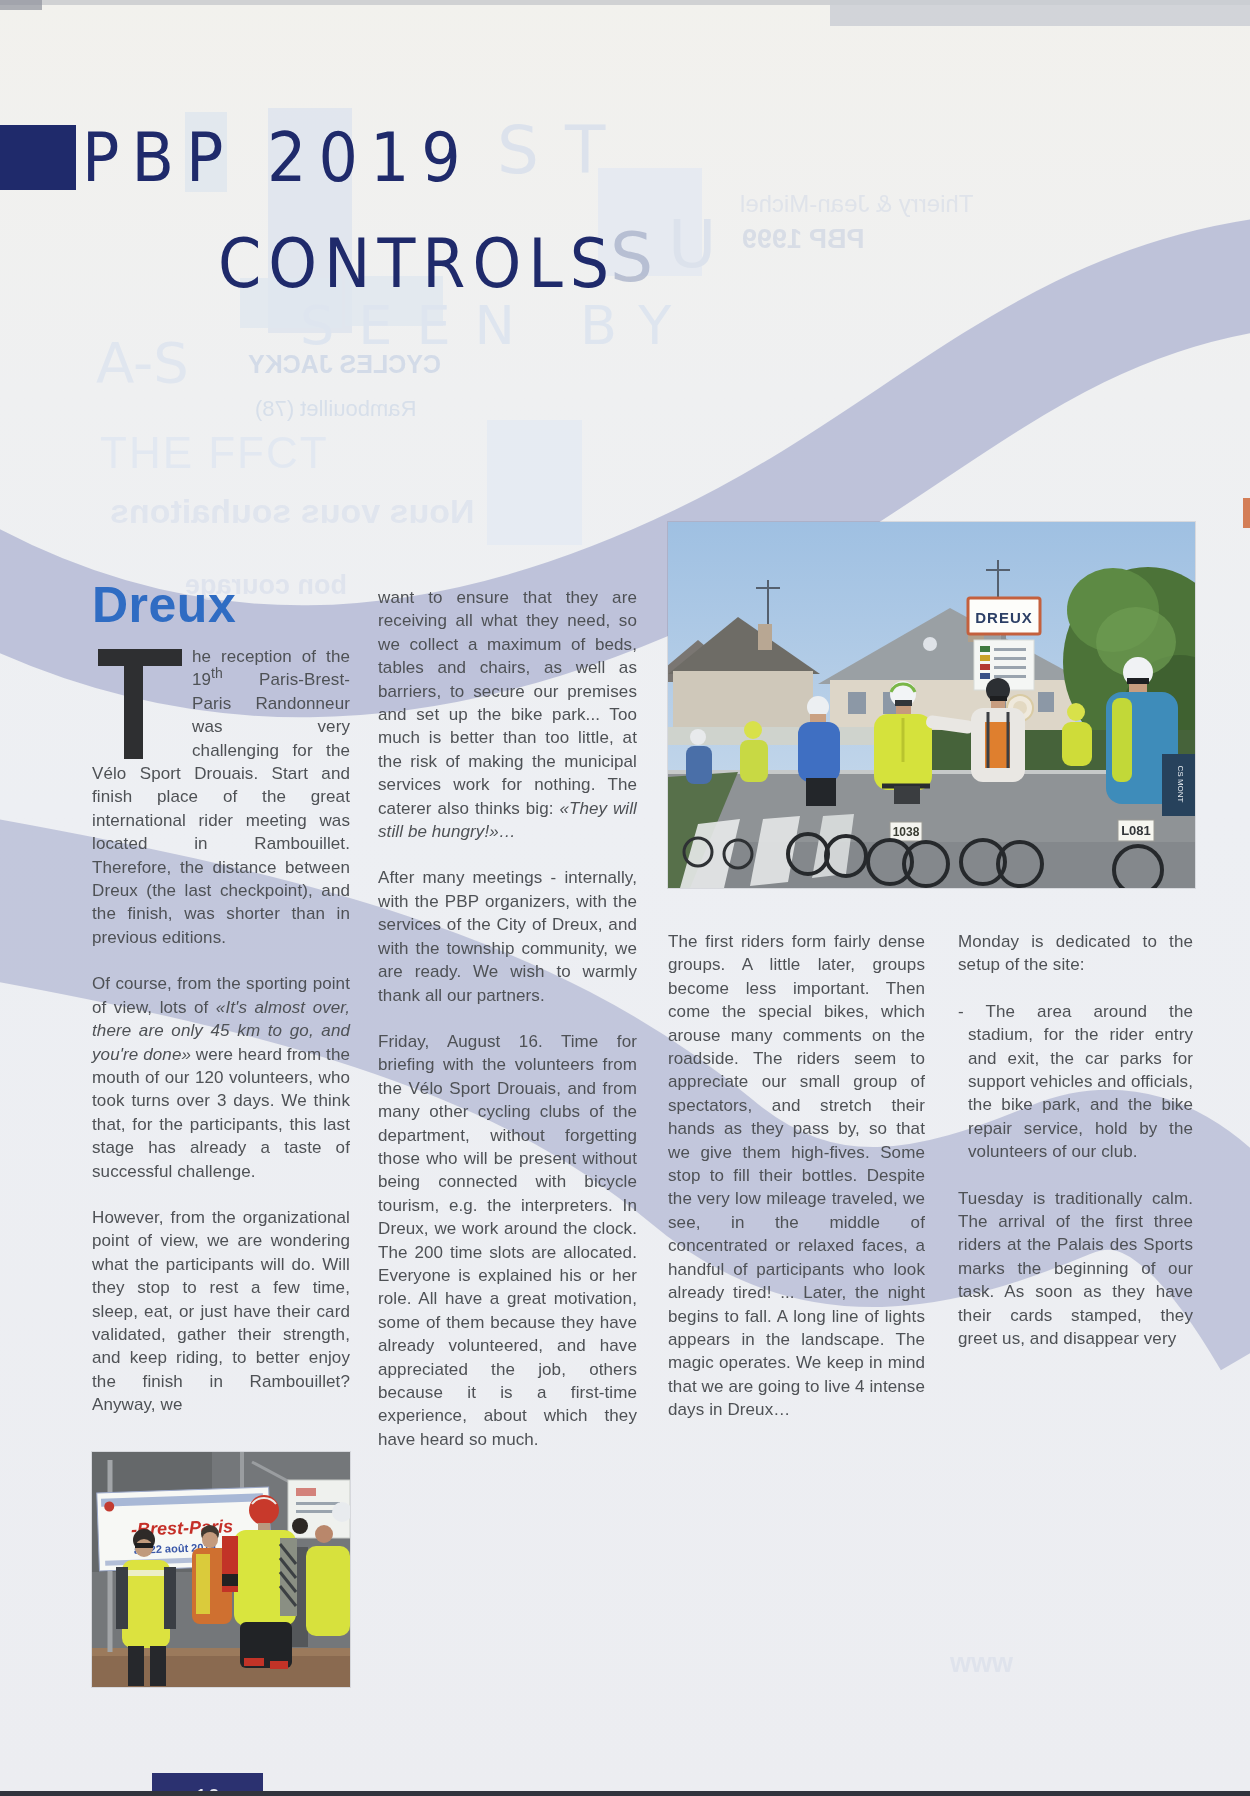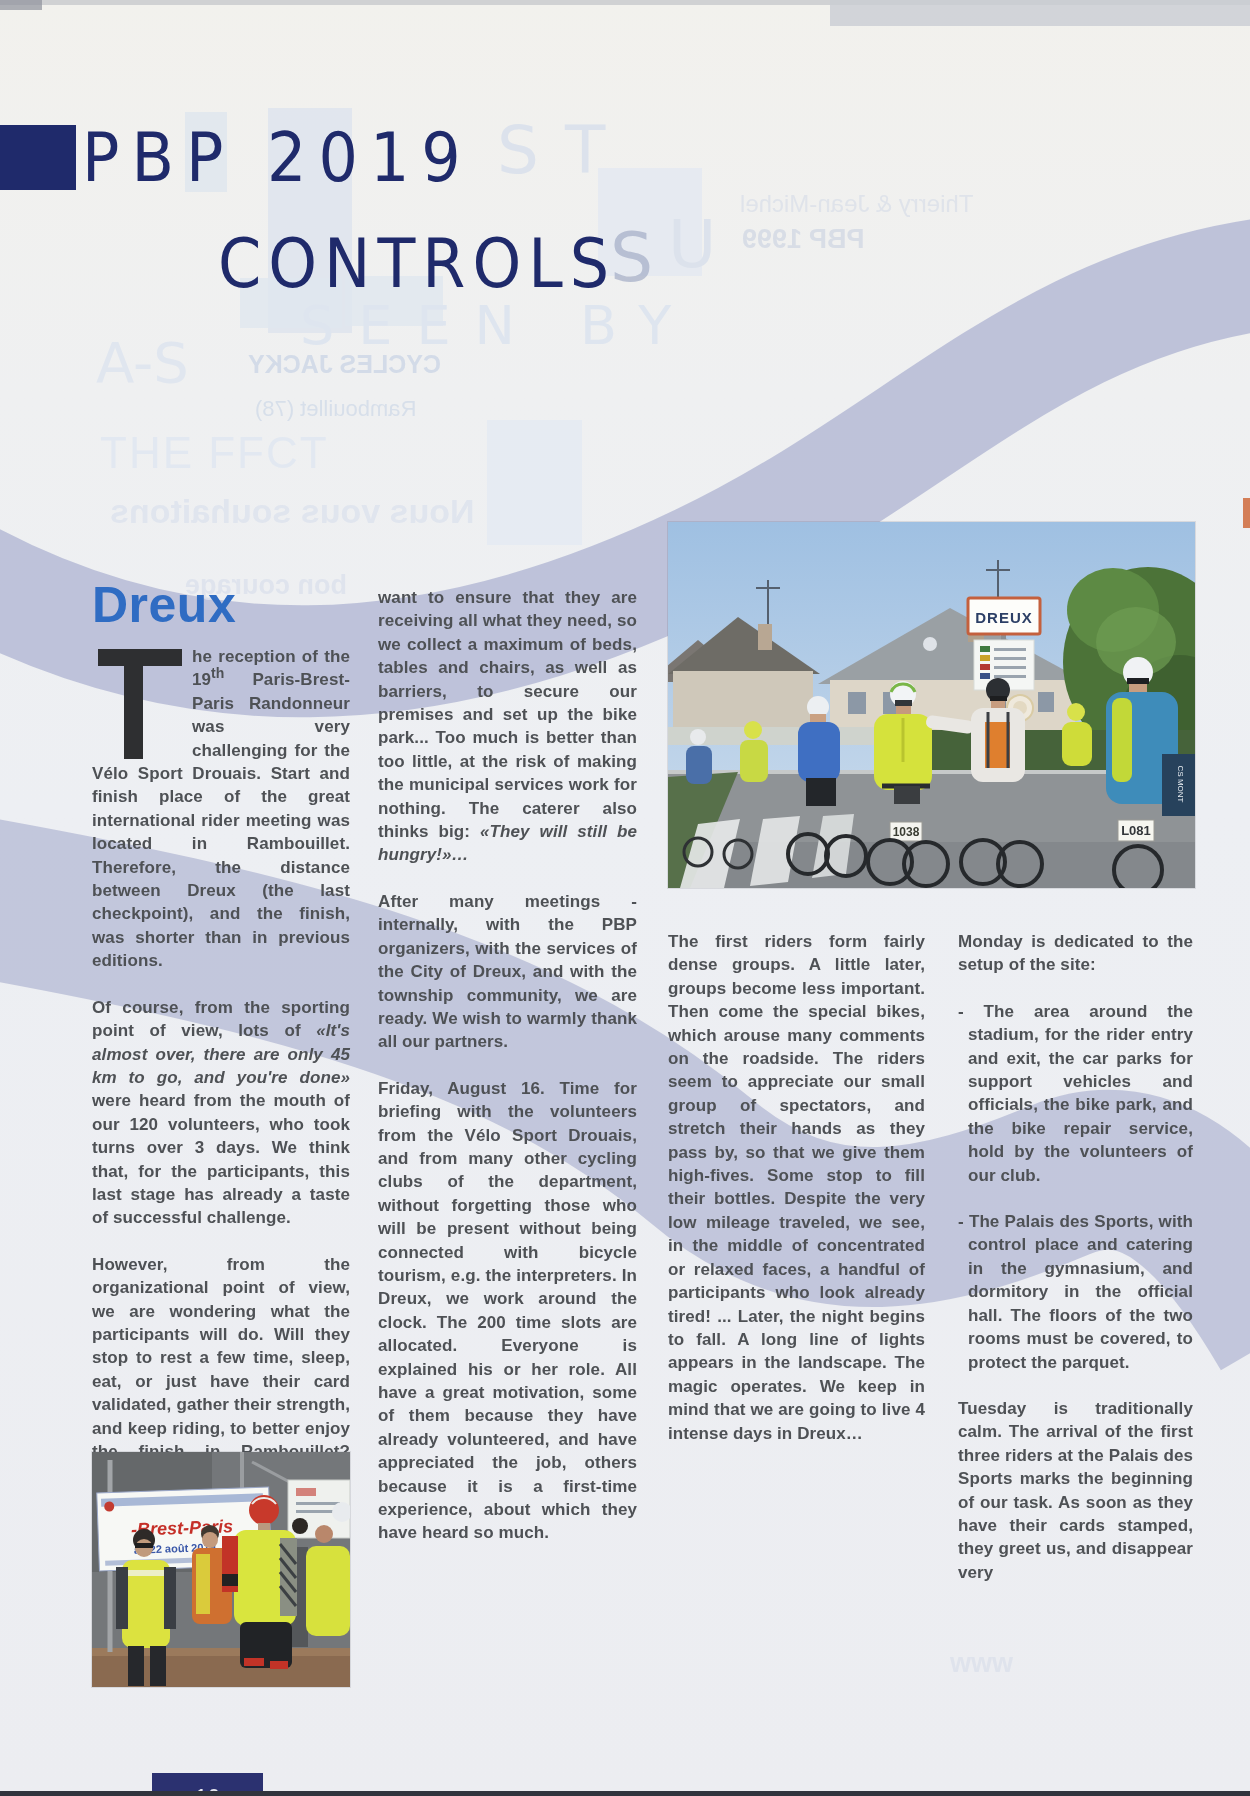--- a/index.html
+++ b/index.html
@@ -29,21 +29,21 @@
   .mast-line{position:absolute;color:#1f2a6b;font-family:"DejaVu Sans",sans-serif;
     font-weight:400;font-size:62px;transform:scaleY(1.08);transform-origin:left top;}
   .mast-line1{left:82px;top:118px;letter-spacing:12px;}
   .mast-line2{left:218px;top:224px;letter-spacing:7px;}
 
   .dreux-heading{position:absolute;left:92px;top:576px;font-size:50px;font-weight:bold;
     color:#2f6cc3;letter-spacing:.5px;margin:0;}
 
   .col{position:absolute;text-align:justify;font-size:17px;line-height:23.4px;
     color:#4e5155;letter-spacing:.1px;}
-  .col p{margin:0 0 23px 0;font-weight:bold;}
+  .col p{margin:0 0 23px 0;}
   .col .hang{padding-left:10px;text-indent:-10px;}
   .q{font-style:italic;}
   sup{font-size:14px;line-height:0;}
 
   .dropcap{float:left;width:92px;height:112px;position:relative;margin:4px 8px 0 0;}
   .dropcap .bar{position:absolute;left:6px;top:0;width:84px;height:17px;background:#2e2f31;}
   .dropcap .stem{position:absolute;left:32px;top:0;width:19px;height:110px;background:#2e2f31;}
 
   .photo{position:absolute;box-shadow:0 0 0 1px rgba(60,60,70,.12);}
 
@@ -114,21 +114,20 @@
     <p>Friday, August 16. Time for briefing with the volunteers from the Vélo Sport Drouais, and from many other cycling clubs of the department, without forgetting those who will be present without being connected with bicycle tourism, e.g. the interpreters. In Dreux, we work around the clock. The 200 time slots are allocated. Everyone is explained his or her role. All have a great motivation, some of them because they have already volunteered, and have appreciated the job, others because it is a first-time experience, about which they have heard so much.</p>
   </div>
 
   <div class="col" style="left:668px;top:930px;width:257px;">
     <p>The first riders form fairly dense groups. A little later, groups become less important. Then come the special bikes, which arouse many comments on the roadside. The riders seem to appreciate our small group of spectators, and stretch their hands as they pass by, so that we give them high-fives. Some stop to fill their bottles. Despite the very low mileage traveled, we see, in the middle of concentrated or relaxed faces, a handful of participants who look already tired! ... Later, the night begins to fall. A long line of lights appears in the landscape. The magic operates. We keep in mind that we are going to live 4 intense days in Dreux…</p>
   </div>
 
   <div class="col" style="left:958px;top:930px;width:235px;">
     <p>Monday is dedicated to the setup of the site:</p>
     <p class="hang">- The area around the stadium, for the rider entry and exit, the car parks for support vehicles and officials, the bike park, and the bike repair service, hold by the volunteers of our club.</p>
-    <p class="hang">- The Palais des Sports, with control place and catering in the gymnasium, and dormitory in the official hall. The floors of the two rooms must be covered, to protect the parquet.</p>
     <p>Tuesday is traditionally calm. The arrival of the first three riders at the Palais des Sports marks the beginning of our task. As soon as they have their cards stamped, they greet us, and disappear very</p>
   </div>
 
   <svg class="photo" style="left:668px;top:522px;" width="527" height="366" viewBox="0 0 527 366">
     <defs>
       <linearGradient id="sky" x1="0" y1="0" x2="0" y2="1">
         <stop offset="0" stop-color="#9fc0e2"></stop>
           <stop offset="1" stop-color="#cfdeed"></stop>
       </linearGradient>
     </defs>

